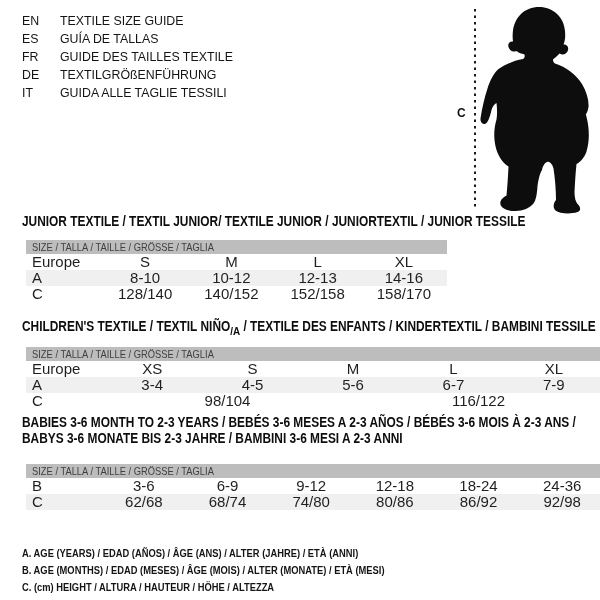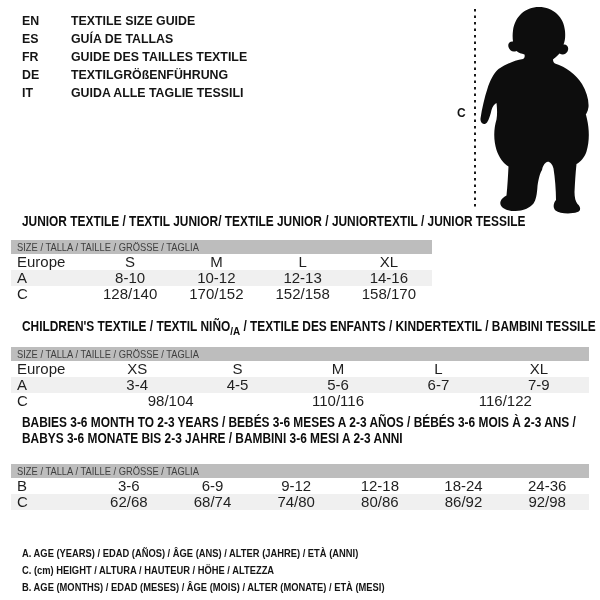--- a/index.html
+++ b/index.html
@@ -5,32 +5,32 @@
   html,body{margin:0;padding:0;background:#fff;}
   #page{
     position:relative;width:600px;height:600px;background:#fff;overflow:hidden;
     font-family:"Liberation Sans",sans-serif;color:#141414;
   }
   .cond{display:inline-block;transform:scaleX(0.85);transform-origin:0 50%;white-space:nowrap;}
   .cond95{display:inline-block;transform:scaleX(0.95);transform-origin:0 50%;white-space:nowrap;}
 
   
   #lang-list{position:absolute;left:22px;top:12px;}
-  .lang-row{display:flex;height:18px;line-height:18px;font-size:13px;font-weight:bold;gap:11px;}
+  .lang-row{display:flex;height:18px;line-height:18px;font-size:13px;font-weight:normal;}
   .lang-code{width:38px;}
   .lang-label{flex:1;}
 
   
   #figure{position:absolute;left:440px;top:0;width:160px;height:220px;}
   #figure svg{position:absolute;left:0;top:0;}
   #measure-label{position:absolute;left:17px;top:106px;font-size:12px;font-weight:bold;}
 
   
   .tbl-title{position:absolute;left:22px;font-size:14px;font-weight:bold;color:#0d0d0d;line-height:16px;}
-  .tbl{position:absolute;left:11px;}
+  .tbl{position:absolute;left:26px;}
   .tbl-bar{height:14px;line-height:14px;background:#bdbdbd;color:#3f3f3f;font-size:11px;padding-left:6px;}
   .row{display:flex;height:16px;line-height:16px;font-size:15px;color:#1f1f1f;}
   .row.shaded{background:#f0f0f0;}
   .rlabel{width:76px;padding-left:6px;box-sizing:border-box;}
   .cell{flex:1;text-align:center;}
 
   
   #notes{position:absolute;left:22px;top:545px;}
   .note{height:17px;line-height:17px;font-size:11px;font-weight:bold;}
 </style>
@@ -132,21 +132,21 @@
     <div class="row shaded">
       <span class="rlabel">A</span>
       <span class="cell">8-10</span>
       <span class="cell">10-12</span>
       <span class="cell">12-13</span>
       <span class="cell">14-16</span>
     </div>
     <div class="row">
       <span class="rlabel">C</span>
       <span class="cell">128/140</span>
-      <span class="cell">170/152</span>
+      <span class="cell">140/152</span>
       <span class="cell">152/158</span>
       <span class="cell">158/170</span>
     </div>
   </div>
 
   <div class="tbl-title" style="top:318px;">
     <span class="cond"><span>CHILDREN'S TEXTILE / TEXTIL NIÑO</span><sub>/A</sub><span> / TEXTILE DES ENFANTS / KINDERTEXTIL / BAMBINI TESSILE</span></span>
   </div>
   <div class="tbl" style="top:347px;width:578px;">
     <div class="tbl-bar">
@@ -164,21 +164,20 @@
       <span class="rlabel">A</span>
       <span class="cell">3-4</span>
       <span class="cell">4-5</span>
       <span class="cell">5-6</span>
       <span class="cell">6-7</span>
       <span class="cell">7-9</span>
     </div>
     <div class="row">
       <span class="rlabel">C</span>
       <span class="cell">98/104</span>
-      <span class="cell">110/116</span>
       <span class="cell">116/122</span>
     </div>
   </div>
 
   <div class="tbl-title" style="top:414px;">
     <span class="cond">BABIES 3-6 MONTH TO 2-3 YEARS / BEBÉS 3-6 MESES A 2-3 AÑOS / BÉBÉS 3-6 MOIS À 2-3 ANS /</span><br>
     <span class="cond">BABYS 3-6 MONATE BIS 2-3 JAHRE / BAMBINI 3-6 MESI A 2-3 ANNI</span>
   </div>
   <div class="tbl" style="top:464px;width:578px;">
     <div class="tbl-bar">
@@ -202,20 +201,20 @@
       <span class="cell">86/92</span>
       <span class="cell">92/98</span>
     </div>
   </div>
 
   <div id="notes">
     <div class="note">
       <span class="cond">A. AGE (YEARS) / EDAD (AÑOS) / ÂGE (ANS) / ALTER (JAHRE) / ETÀ (ANNI)</span>
     </div>
     <div class="note">
+      <span class="cond">B. AGE (MONTHS) / EDAD (MESES) / ÂGE (MOIS) / ALTER (MONATE) / ETÀ (MESI)</span>
+    </div>
+    <div class="note">
       <span class="cond">C. (cm) HEIGHT / ALTURA / HAUTEUR / HÖHE / ALTEZZA</span>
     </div>
-    <div class="note">
-      <span class="cond">B. AGE (MONTHS) / EDAD (MESES) / ÂGE (MOIS) / ALTER (MONATE) / ETÀ (MESI)</span>
-    </div>
   </div>
 
 </div>
 
 </body></html>

